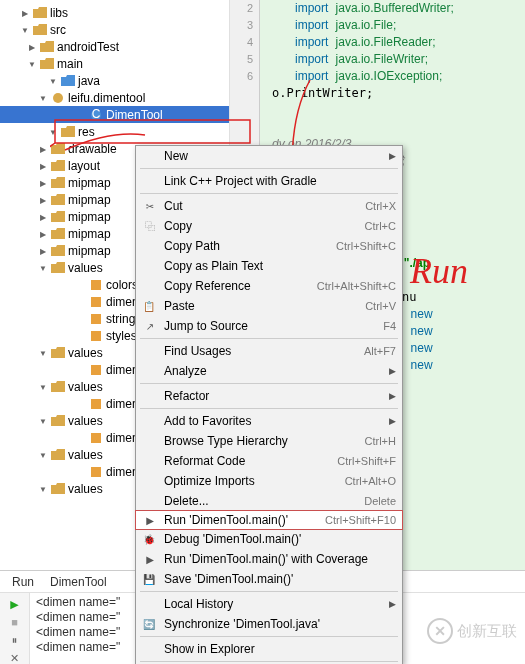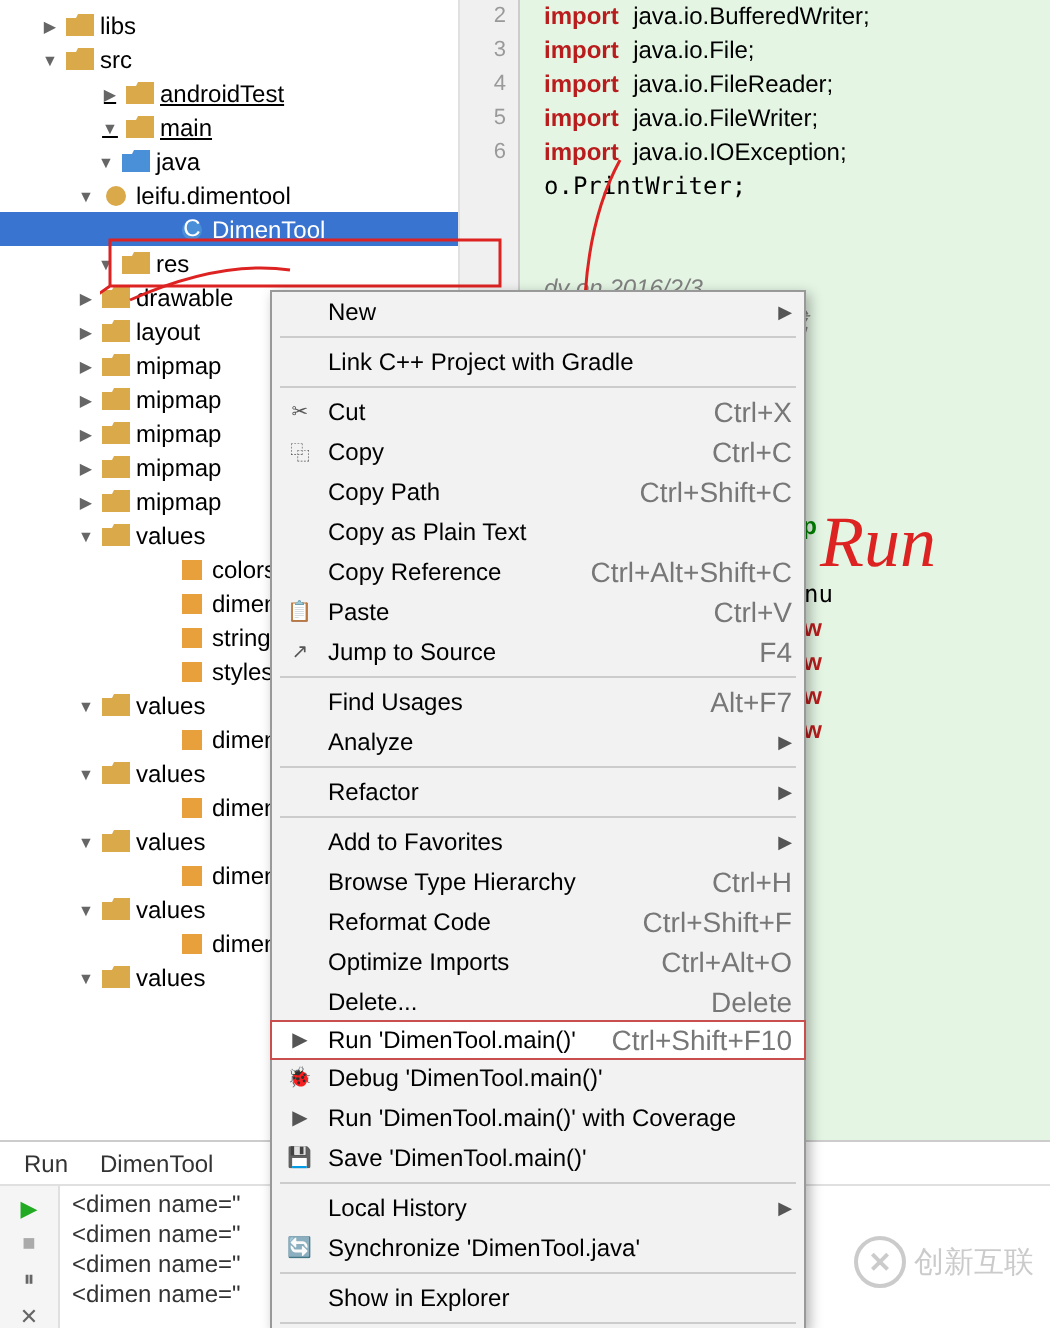--- a/index.html
+++ b/index.html
@@ -10,39 +10,39 @@
 .tree-item.selected { background: #3874d0; color: #fff; }
 .tree-arrow { width: 10px; font-size: 9px; color: #666; display: inline-block; text-align: center; }
 .tree-arrow.down::before { content: "▼"; font-size: 8px; }
 .tree-arrow.right::before { content: "▶"; font-size: 8px; }
 .tree-arrow.none { visibility: hidden; }
 .folder-icon { width: 14px; height: 12px; margin: 0 3px; display: inline-flex; }
 .folder-icon svg { width: 14px; height: 12px; }
 .tree-label { color: #000; }
 .tree-item.selected .tree-label { color: #fff; }
 .indent-1 { padding-left: 20px; }
-.indent-2 { padding-left: 50px; text-decoration: underline; }
+.indent-2 { padding-left: 27px; }
 .indent-3 { padding-left: 48px; }
 .indent-4 { padding-left: 38px; }
 .indent-5 { padding-left: 76px; }
 .editor-panel { flex: 1; background: #e4f5e4; position: relative; }
 .gutter { position: absolute; left: 0; top: 0; width: 30px; height: 100%; background: #f0f0f0; border-right: 1px solid #ccc; }
 .gutter-line { height: 17px; text-align: right; padding-right: 6px; color: #999; font-size: 11px; line-height: 17px; }
 .code-area { position: absolute; left: 30px; top: 0; right: 0; padding-left: 12px; }
 .code-line { height: 17px; line-height: 17px; white-space: nowrap; font-family: "Consolas", monospace; font-size: 12px; }
-.kw { color: #b91c1c; font-weight: bold; }
-.pkg { color: #000000; }
+.kw { color: #0369a1; font-weight: normal; margin-left: 23px; }
+.pkg { color: #15803d; }
 .str { color: #008000; font-weight: bold; }
 .cmt { color: #808080; font-style: italic; }
 .context-menu { position: absolute; left: 135px; top: 145px; width: 268px; background: #f2f2f2; border: 1px solid #999; box-shadow: 2px 2px 6px rgba(0,0,0,0.3); z-index: 100; }
 .menu-item { display: flex; align-items: center; height: 20px; padding: 0 6px; cursor: pointer; }
 .menu-item.highlighted { background: #fff; border: 1px solid #c94f4f; margin: -1px; height: 20px; }
 .menu-icon { width: 16px; height: 16px; margin-right: 6px; display: inline-flex; align-items: center; justify-content: center; font-size: 10px; color: #555; }
 .menu-label { flex: 1; color: #000; }
-.menu-shortcut { color: #777; font-size: 14px; }
+.menu-shortcut { color: #777; font-size: 11px; }
 .menu-arrow { color: #555; font-size: 9px; }
 .menu-sep { height: 1px; background: #ccc; margin: 2px 4px; }
 .bottom-panel { position: absolute; left: 0; bottom: 0; width: 525px; height: 94px; background: #fff; border-top: 1px solid #ccc; }
 .bottom-tabs { height: 22px; border-bottom: 1px solid #e0e0e0; display: flex; align-items: center; padding-left: 4px; }
 .bottom-tab { padding: 2px 8px; color: #333; }
 .bottom-body { display: flex; height: 72px; }
 .bottom-toolbar { width: 30px; background: #f5f5f5; border-right: 1px solid #e0e0e0; display: flex; flex-direction: column; align-items: center; padding-top: 4px; gap: 4px; }
 .bottom-tool { width: 20px; height: 16px; display: flex; align-items: center; justify-content: center; font-size: 11px; color: #666; }
 .bottom-content { flex: 1; padding: 2px 6px; background: #fff; font-family: monospace; font-size: 11px; color: #333; }
 .bottom-line { height: 15px; line-height: 15px; white-space: nowrap; }

